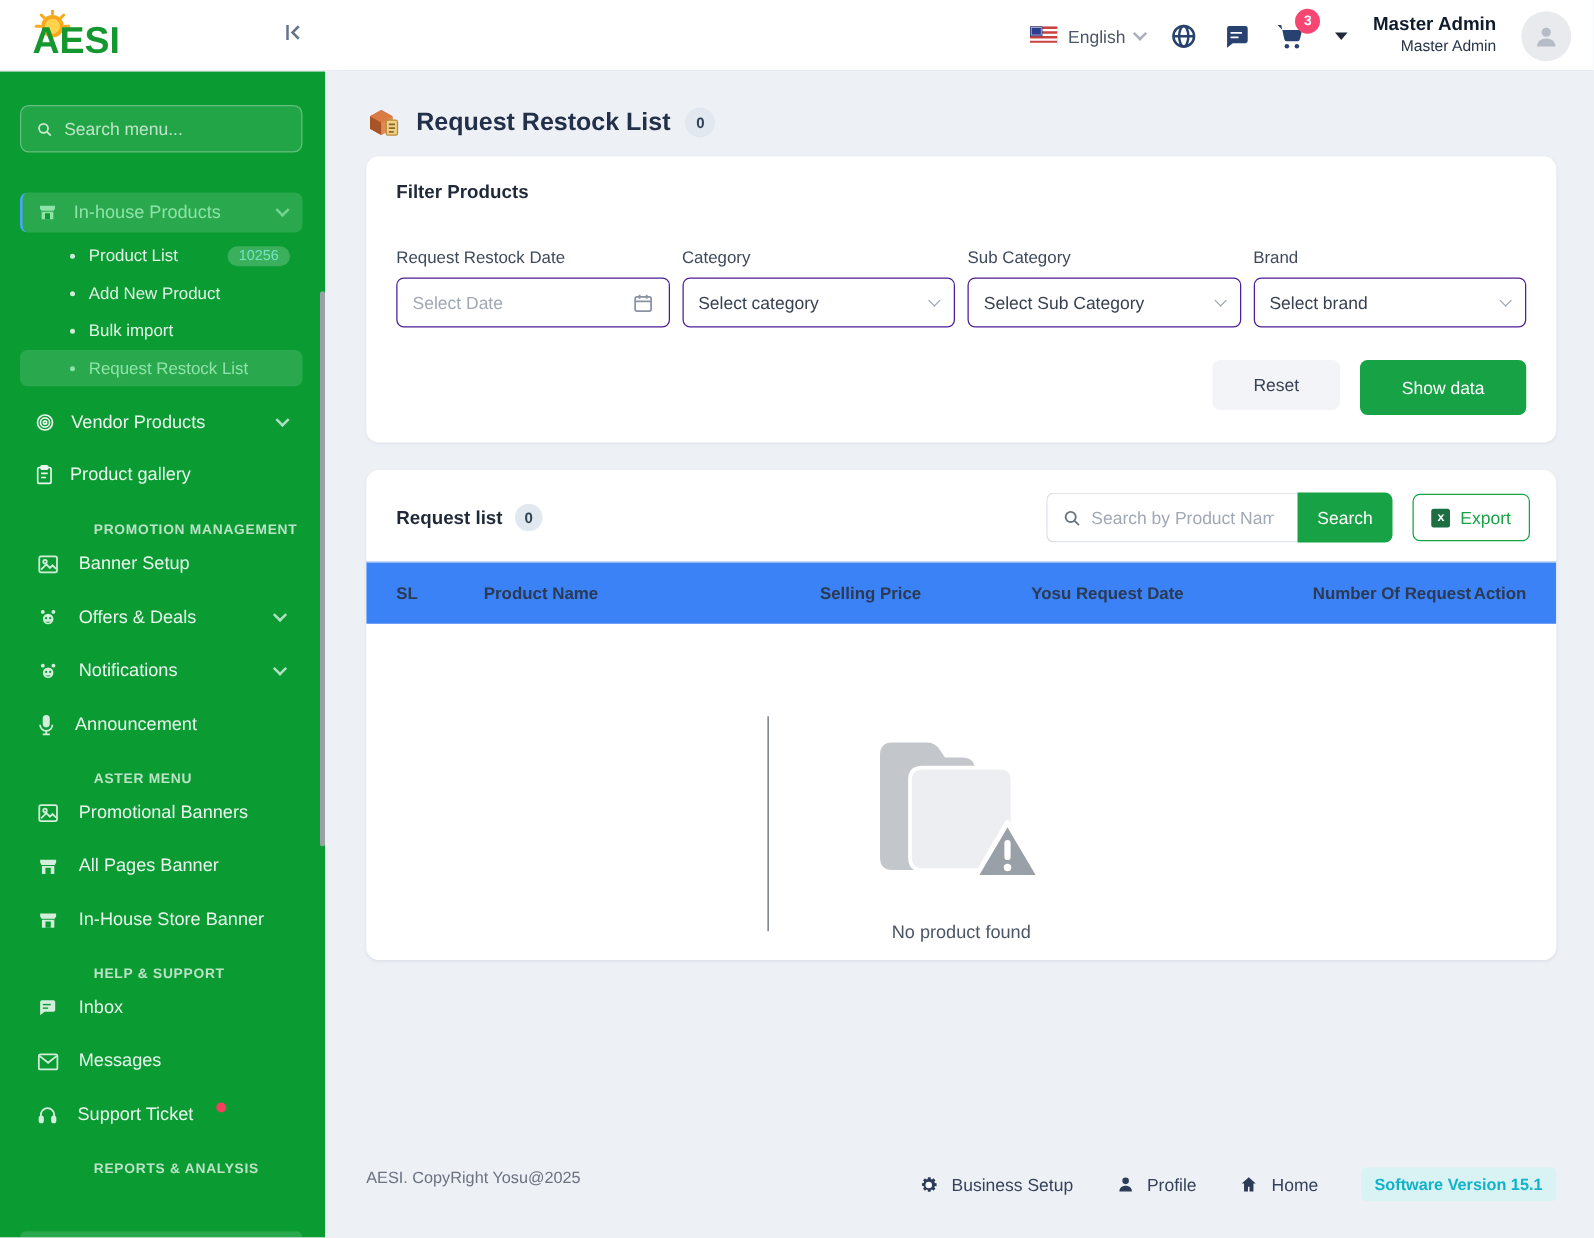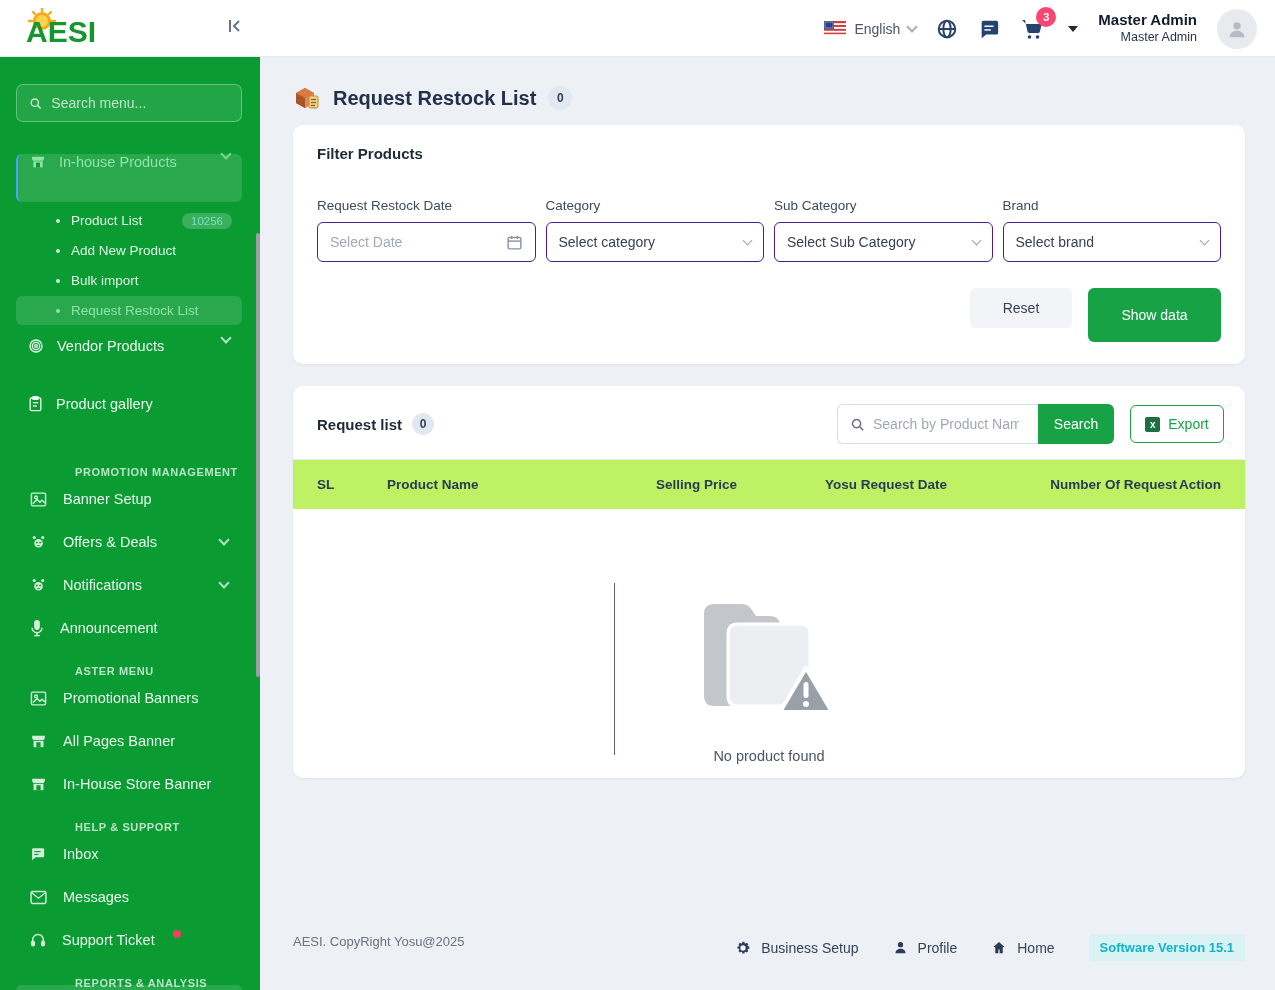--- a/index.html
+++ b/index.html
@@ -19,21 +19,21 @@
   .user-block { text-align:right; line-height:1.25; }
   .user-name { font-weight:bold; font-size:15px; color:#111b2e; }
   .user-role { font-size:12.5px; color:#273449; }
   .avatar { width:40px; height:40px; border-radius:50%; background:#e8eaee; display:flex; align-items:center; justify-content:center; }
 
   
   .sidebar { position:absolute; left:0; top:57px; width:260px; height:933px; background:#0a9b33; overflow:hidden; }
   .sb-search { margin:27px 18px 0 16px; height:38px; background:rgba(255,255,255,0.10); border:1px solid rgba(255,255,255,0.30); border-radius:7px; display:flex; align-items:center; padding:0 12px; gap:9px; }
   .sb-search input { background:transparent; border:none; outline:none; color:#eaf7ee; font-size:14px; width:100%; font-family:"Liberation Sans", sans-serif; }
   .sb-search input::placeholder { color:#bfe4ca; }
-  .parent-item { margin:10px 18px 0 16px; height:48px; border-radius:6px; display:flex; align-items:flex-start; padding:0 12px; gap:13px; color:#e9f7ee; font-size:14.5px; cursor:pointer; }
+  .parent-item { margin:10px 18px 0 16px; height:32px; border-radius:6px; display:flex; align-items:center; padding:0 12px; gap:13px; color:#e9f7ee; font-size:14.5px; cursor:pointer; }
   .parent-item .grow { flex:1; }
   .parent-item.active { background:rgba(255,255,255,0.13); color:#8fe3a8; border-left:2px solid #4aa3ff; }
   .parent-item.first { margin-top:32px; }
   .chev { width:8px; height:8px; border-right:2px solid currentColor; border-bottom:2px solid currentColor; transform:rotate(45deg); opacity:.75; margin-top:-4px; }
   .submenu { padding:4px 0 2px 0; }
   .sub-item { margin:0 18px 1px 16px; height:29px; border-radius:6px; display:flex; align-items:center; padding-left:40px; color:#e2f4e8; font-size:13.5px; cursor:pointer; gap:11px; }
   .sub-item .dot { width:4px; height:4px; border-radius:50%; background:#cfeeda; flex:none; }
   .sub-item.active { background:rgba(255,255,255,0.13); color:#8fe3a8; }
   .sub-item.active .dot { background:#8fe3a8; }
   .count-pill { margin-left:auto; margin-right:10px; background:rgba(255,255,255,0.20); color:#74e5c4; font-size:11.5px; padding:2px 9px; border-radius:9px; }
@@ -53,35 +53,35 @@
 
   .filter-card { margin-top:14px; padding:20px 24px 22px 24px; }
   .filter-card h2 { font-size:15px; font-weight:bold; color:#1f2937; }
   .filter-grid { display:grid; grid-template-columns:repeat(4,1fr); gap:10px; margin-top:36px; }
   .f-label { font-size:13.5px; color:#3f4a5c; margin-bottom:9px; }
   .field { height:40px; border:1px solid #4c1d95; border-radius:6px; display:flex; align-items:center; padding:0 12px; font-size:14px; color:#374151; cursor:pointer; background:#fff; justify-content:space-between; gap:8px; }
   .field .ph { color:#a0a8b4; }
   .sel-chev { width:7px; height:7px; border-right:1.6px solid #9aa3b2; border-bottom:1.6px solid #9aa3b2; transform:rotate(45deg); margin-top:-3px; flex:none; }
   .filter-actions { display:flex; justify-content:flex-end; gap:16px; margin-top:26px; }
   .btn-reset { width:102px; height:40px; background:#f2f4f7; border:none; border-radius:6px; color:#374151; font-size:14px; cursor:pointer; font-family:"Liberation Sans", sans-serif; }
-  .btn-primary { width:133px; height:54px; background:#17a345; border:none; border-radius:6px; color:#fff; font-size:14px; cursor:pointer; font-family:"Liberation Sans", sans-serif;text-align:center; }
+  .btn-primary { width:133px; height:44px; background:#17a345; border:none; border-radius:6px; color:#fff; font-size:14px; cursor:pointer; font-family:"Liberation Sans", sans-serif;text-align:center; }
 
   .list-card { margin-top:22px; height:392px; position:relative; overflow:hidden; }
   .list-head { display:flex; align-items:center; padding:18px 21px 15px 24px; }
   .list-head .left { display:flex; align-items:center; gap:10px; }
   .list-head h2 { font-size:15px; font-weight:bold; color:#1f2937; }
   .list-head .right { margin-left:auto; display:flex; align-items:center; gap:16px; }
   .search-group { display:flex; height:40px; }
   .search-group .inp { width:201px; border:1px solid #d9dee6; border-right:none; border-radius:6px 0 0 6px; display:flex; align-items:center; padding:0 10px 0 12px; gap:8px; }
   .search-group input { border:none; outline:none; font-size:14px; color:#374151; width:146px; font-family:"Liberation Sans", sans-serif; }
   .search-group input::placeholder { color:#a0a8b4; }
   .btn-search { width:76px; background:#17a345; color:#fff; border:none; border-radius:0 6px 6px 0; font-size:14px; cursor:pointer; font-family:"Liberation Sans", sans-serif; }
   .btn-export { height:38px; width:94px; background:#fff; border:1px solid #17a345; border-radius:6px; color:#17a345; font-size:14px; display:flex; align-items:center; justify-content:center; gap:8px; cursor:pointer; font-family:"Liberation Sans", sans-serif; }
   .xls-ico { width:15px; height:15px; background:#1d6f42; border-radius:2px; color:#fff; font-size:10px; font-weight:bold; display:flex; align-items:center; justify-content:center; }
-  .table-head { display:grid; grid-template-columns:70px 160px 190px 210px 230px 1fr; height:50px; align-items:center; background:#bef264; border-top:1px solid #e8ecf2; padding:0 24px; font-size:13.5px; font-weight:bold; color:#2b3a55; }
+  .table-head { display:grid; grid-template-columns:70px 160px 190px 210px 230px 1fr; height:50px; align-items:center; background:#3b82f6; border-top:1px solid #e8ecf2; padding:0 24px; font-size:13.5px; font-weight:bold; color:#2b3a55; }
   .table-head .c { text-align:right; } .table-head .r { text-align:right; }
   .empty-wrap { position:absolute; left:0; right:0; top:200px; display:flex; flex-direction:column; align-items:center; }
   .empty-art { position:relative; width:150px; height:148px; }
   .empty-line { position:absolute; left:-80px; top:-3px; width:1px; height:172px; background:#5b6573; }
   .empty-caption { margin-top:14px; font-size:14.5px; color:#4b5563; }
 
   .page-footer { position:absolute; left:31px; right:30px; bottom:29px; display:flex; font-size:13px; color:#6b7280; }
   .pf-right { margin-left:auto; display:flex; align-items:center; gap:34px; }
   .pf-link { display:flex; align-items:center; gap:10px; color:#36425a; font-size:14px; cursor:pointer; }
   .pf-link svg { color:#2c3b57; }

